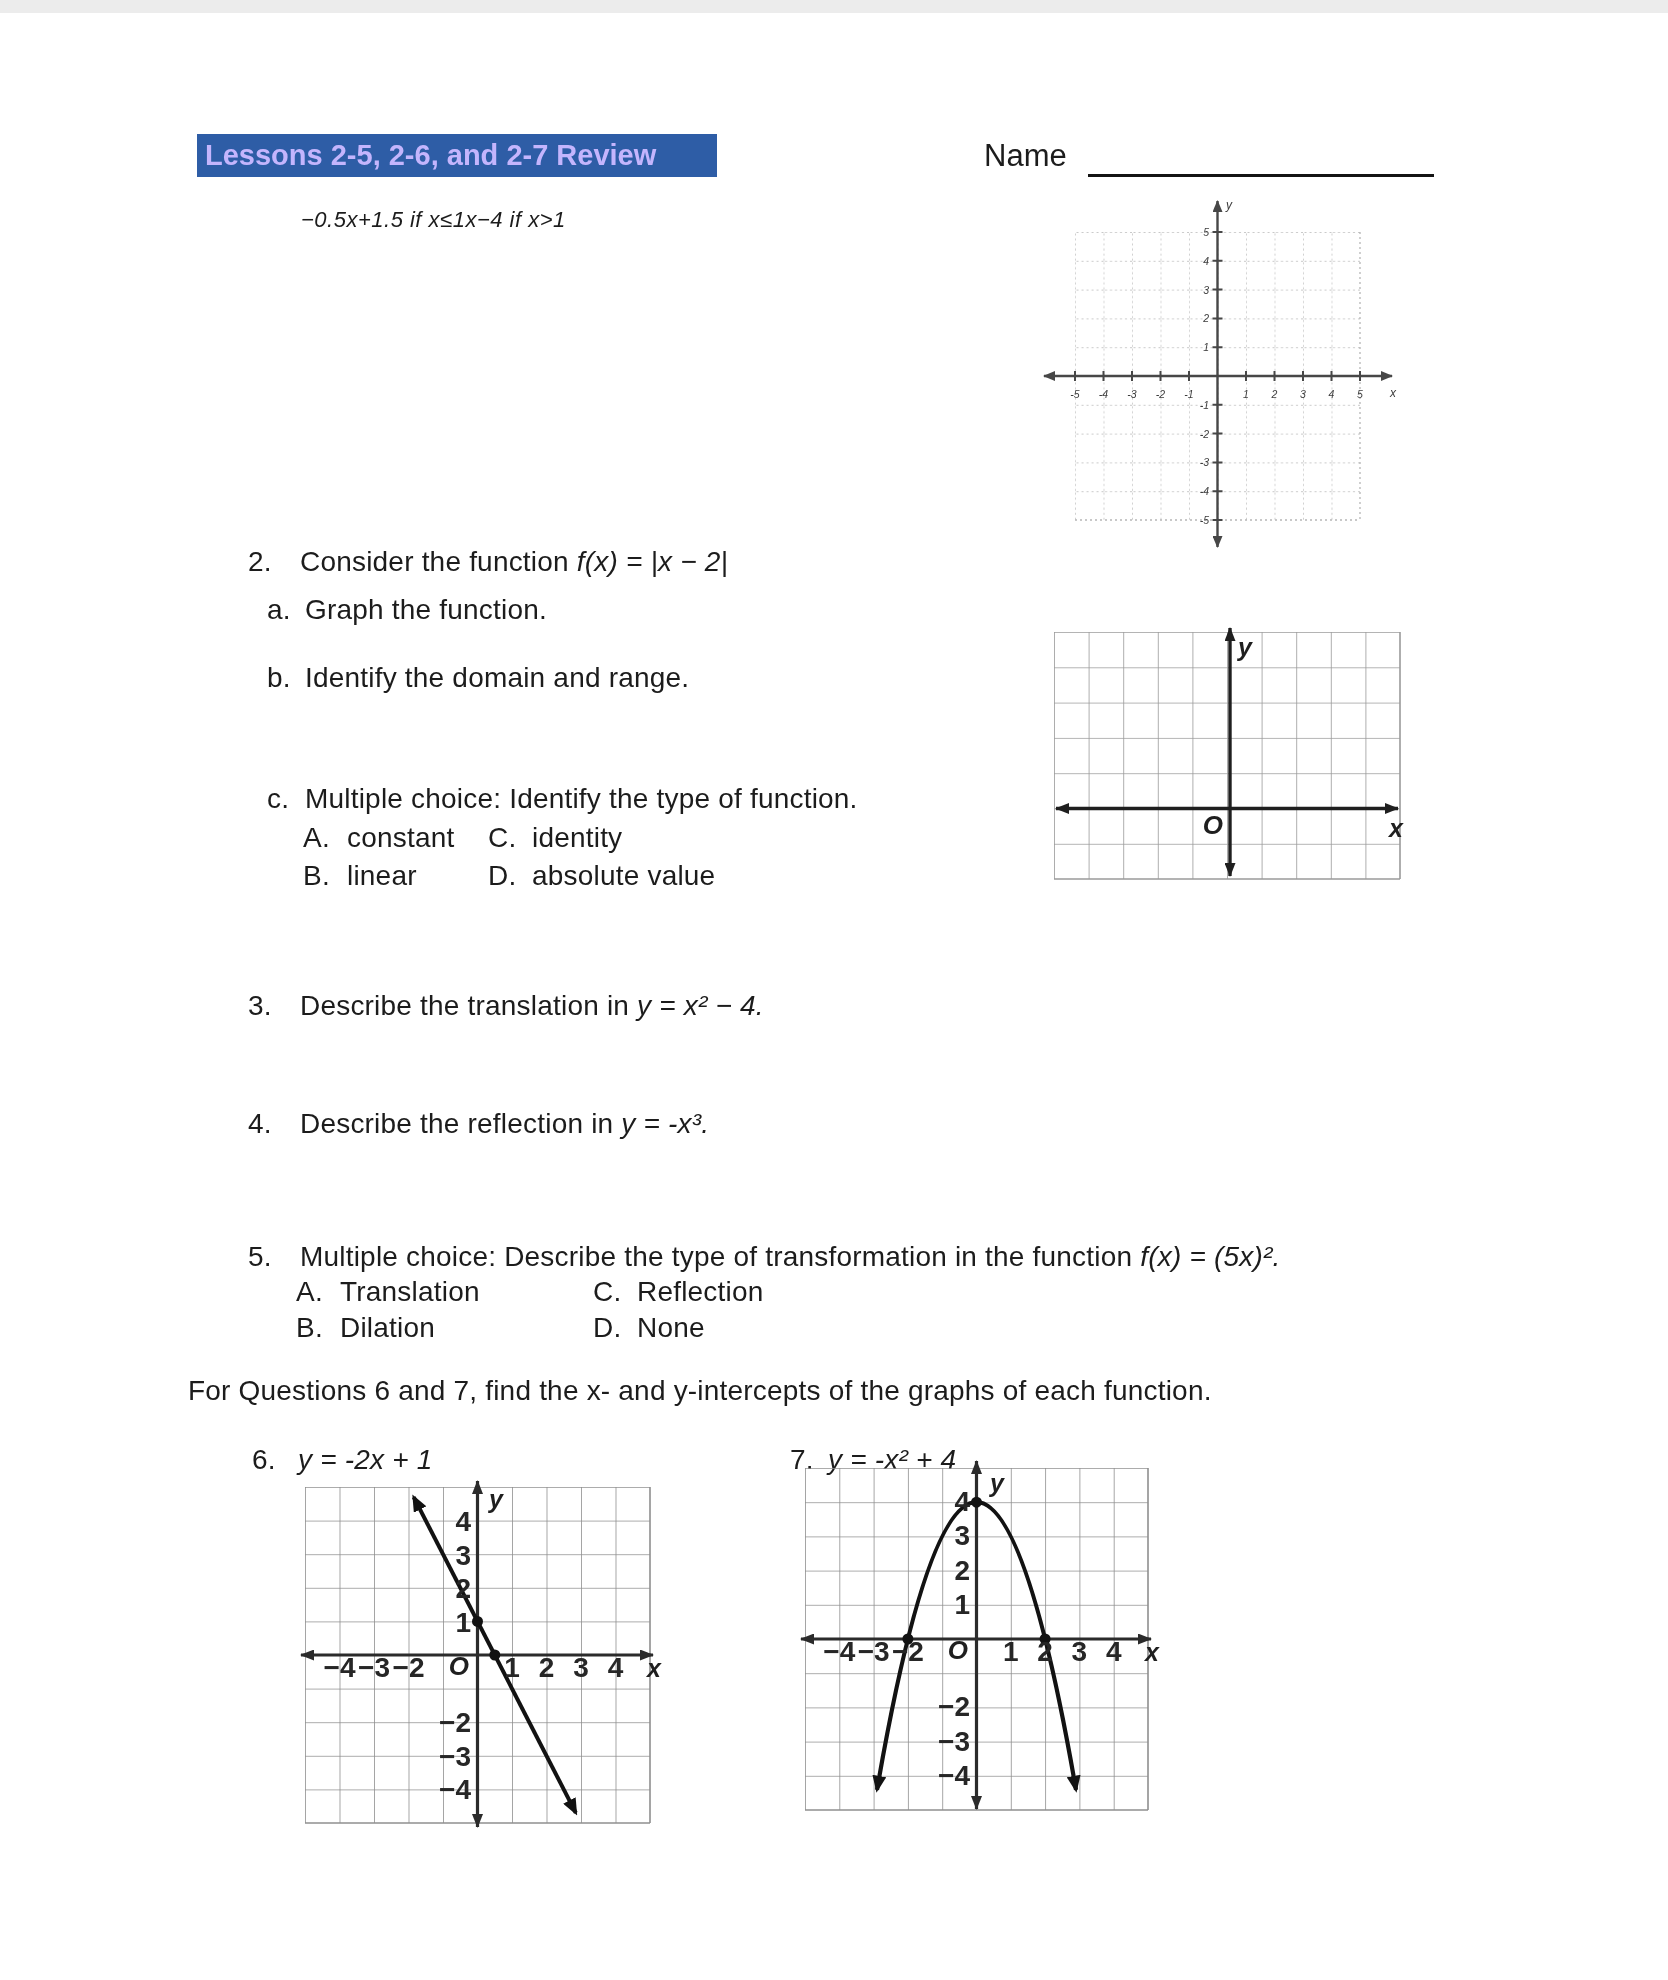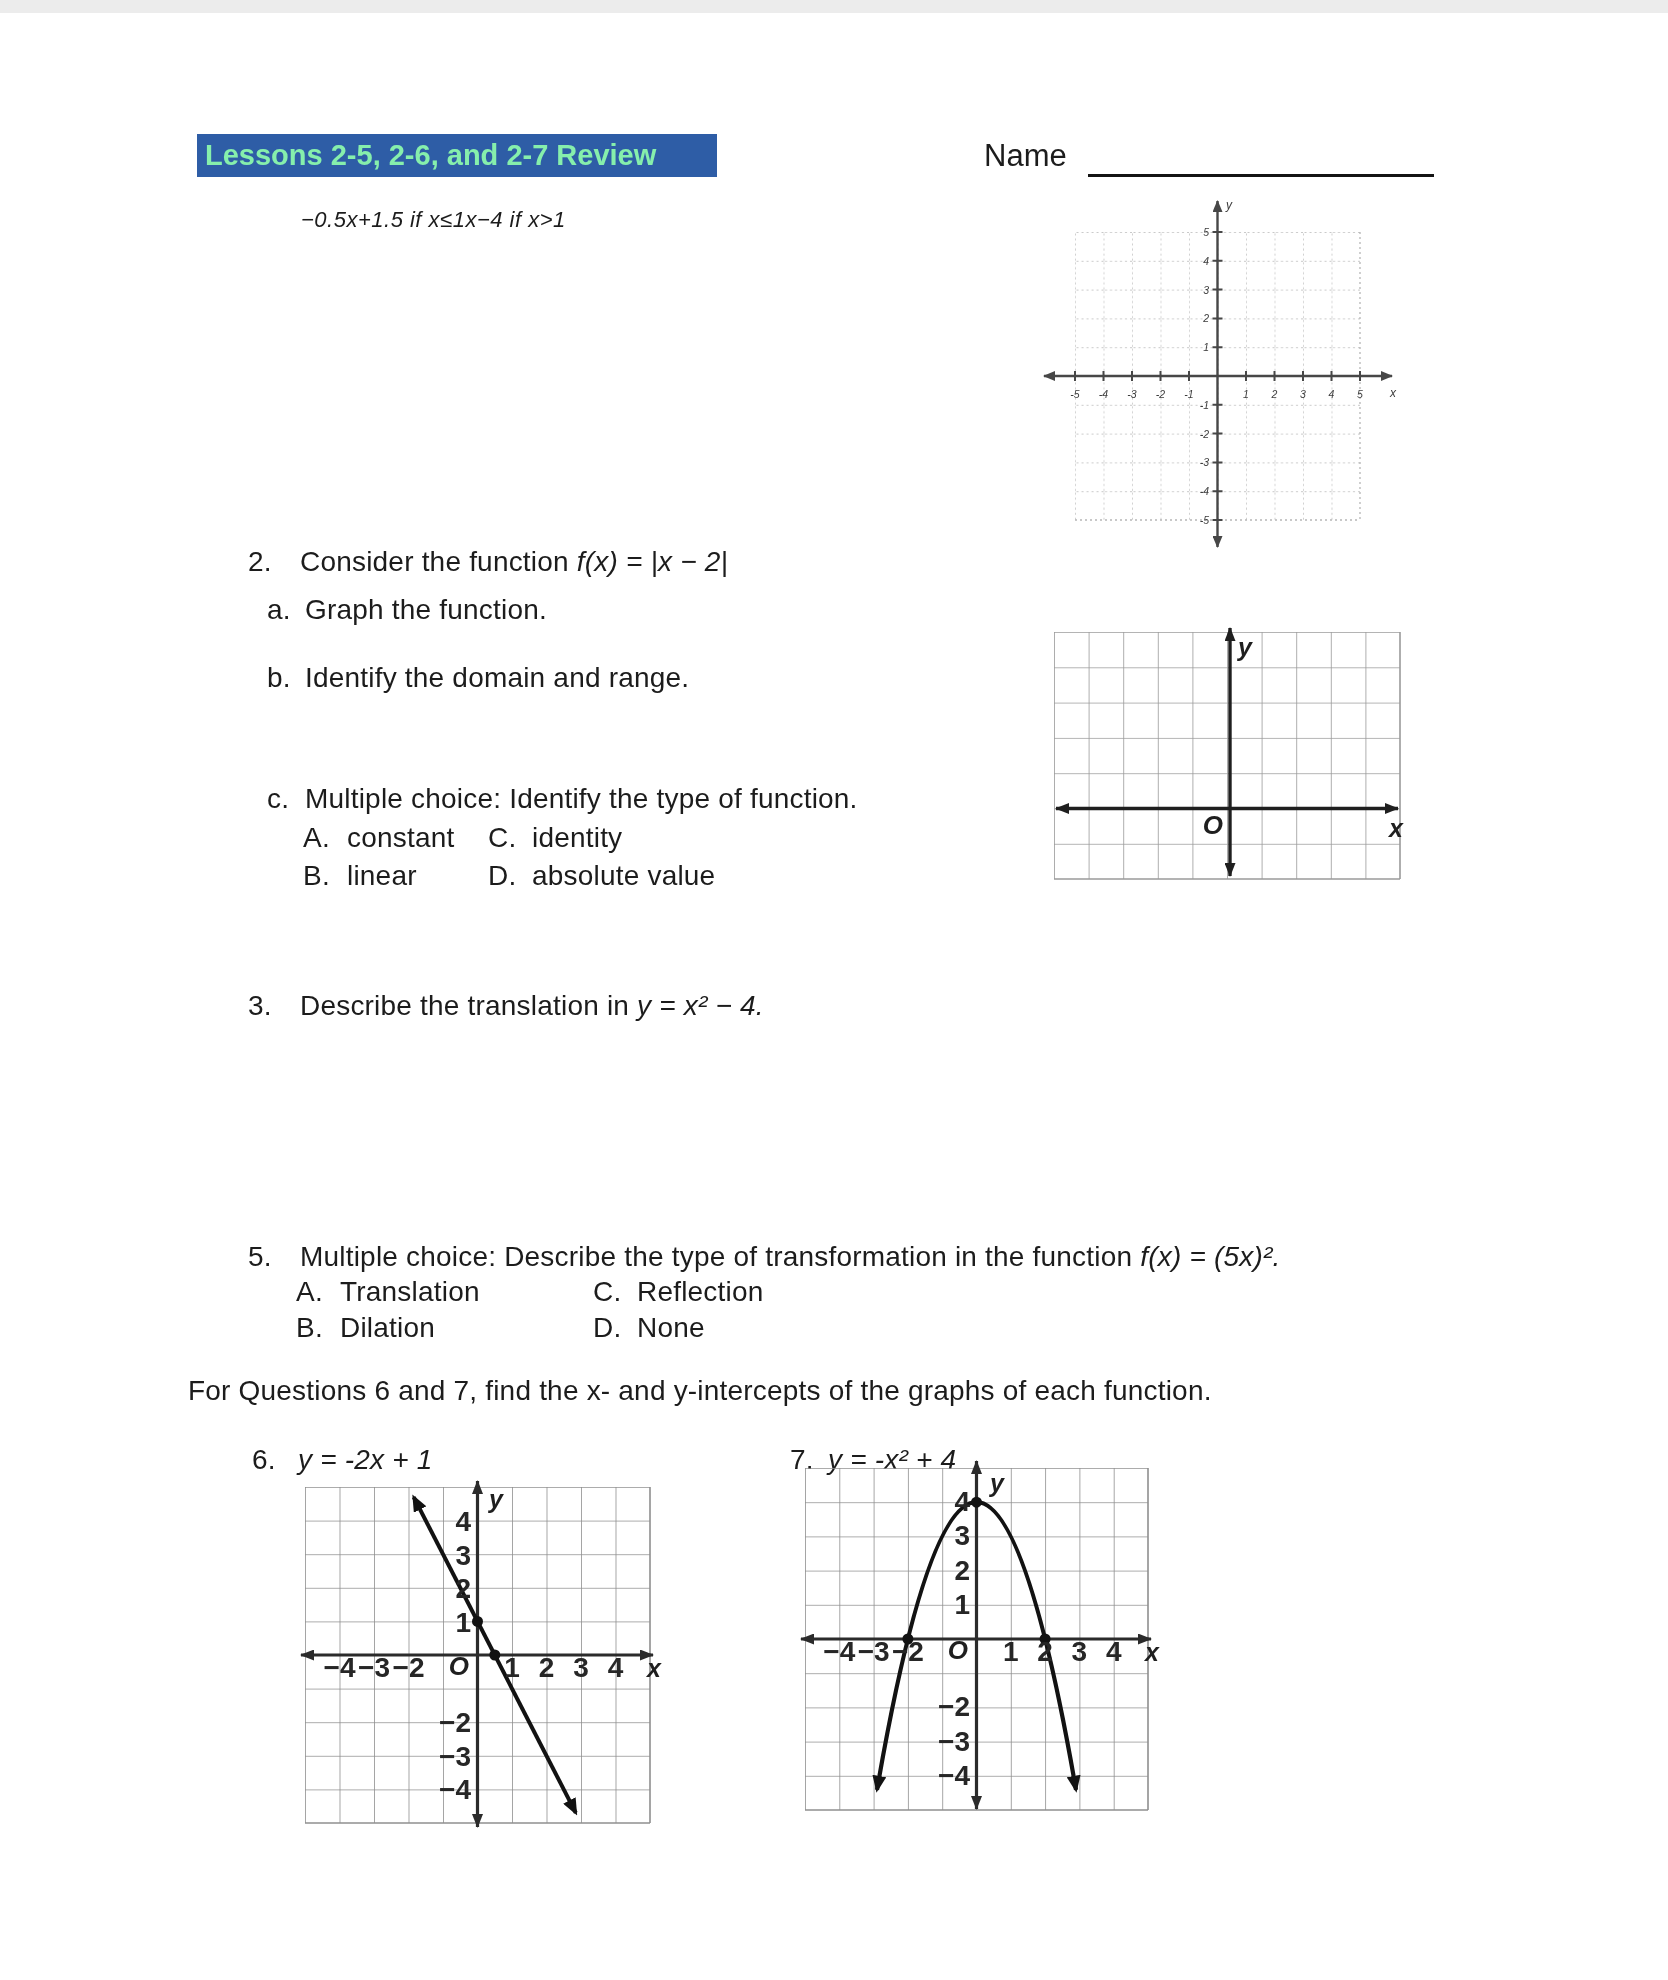--- a/index.html
+++ b/index.html
@@ -7,21 +7,21 @@
         font-family:"Liberation Sans",sans-serif;color:#1c1c1c;overflow:hidden;}
   .topstrip{position:absolute;left:0;top:0;width:1668px;height:13px;background:#ececec;}
   .abs{position:absolute;white-space:nowrap;}
   .bl{font-size:28px;letter-spacing:.2px;margin-top:29px;}
   .qnum{display:inline-block;width:52px;}
   .qnum6{display:inline-block;width:46px;}
   .qnum7{display:inline-block;width:38px;}
   .subnum{display:inline-block;width:38px;}
   .optlab{display:inline-block;width:44px;}
   .math{font-style:italic;}
-  .title-bar{background:var(--accent,#2E5DA6);color:#86efac;font-weight:bold;font-size:29px;
+  .title-bar{background:var(--accent,#2E5DA6);color:#c4b5fd;font-weight:bold;font-size:29px;
              line-height:43px;padding:0 8px;width:504px;}
   .name{font-size:31px;font-weight:normal;}
   .name-line{width:346px;height:33px;border-bottom:3px solid #141414;}
   .piecewise{font-family:Liberation Sans, sans-serif;font-style:italic;font-size:22px;letter-spacing:.5px;}
   svg{position:absolute;overflow:visible;}
   svg text{font-family:"Liberation Sans",sans-serif;}
   .g1lab{font-size:10.5px;font-style:italic;fill:#3d3d3d;}
   .g1letter{font-size:12px;font-style:italic;fill:#3d3d3d;}
   .bigO{font-size:26px;font-weight:bold;font-style:italic;fill:#1f1f1f;}
   .bigletter{font-size:25px;font-weight:bold;font-style:italic;fill:#1f1f1f;}
@@ -125,20 +125,23 @@
     <line x1="190" y1="10" x2="190" y2="258" stroke="#1f1f1f" stroke-width="3.4" marker-start="url(#g2S)" marker-end="url(#g2E)"></line>
     <line x1="16" y1="190.5" x2="358" y2="190.5" stroke="#1f1f1f" stroke-width="3.4" marker-start="url(#g2S)" marker-end="url(#g2E)"></line>
     <text class="bigO" x="183" y="216" text-anchor="end">O</text>
     <text class="bigletter" x="198" y="38">y</text>
     <text class="bigletter" x="349" y="219">x</text>
   </svg>
 
   <div class="abs bl" style="left:248px;top:961px">
     <span class="qnum">3.</span><span>Describe the translation in </span><span class="math">y = x² − 4.</span>
   </div>
+  <div class="abs bl" style="left:248px;top:1079px">
+    <span class="qnum">4.</span><span>Describe the reflection in </span><span class="math">y = -x³.</span>
+  </div>
   <div class="abs bl" style="left:248px;top:1212px">
     <span class="qnum">5.</span><span>Multiple choice: Describe the type of transformation in the function </span><span class="math">f(x) = (5x)².</span>
   </div>
   <div class="abs bl" style="left:296px;top:1247px">
     <span class="optlab">A.</span><span>Translation</span>
   </div>
   <div class="abs bl" style="left:593px;top:1247px">
     <span class="optlab">C.</span><span>Reflection</span>
   </div>
   <div class="abs bl" style="left:296px;top:1283px">

